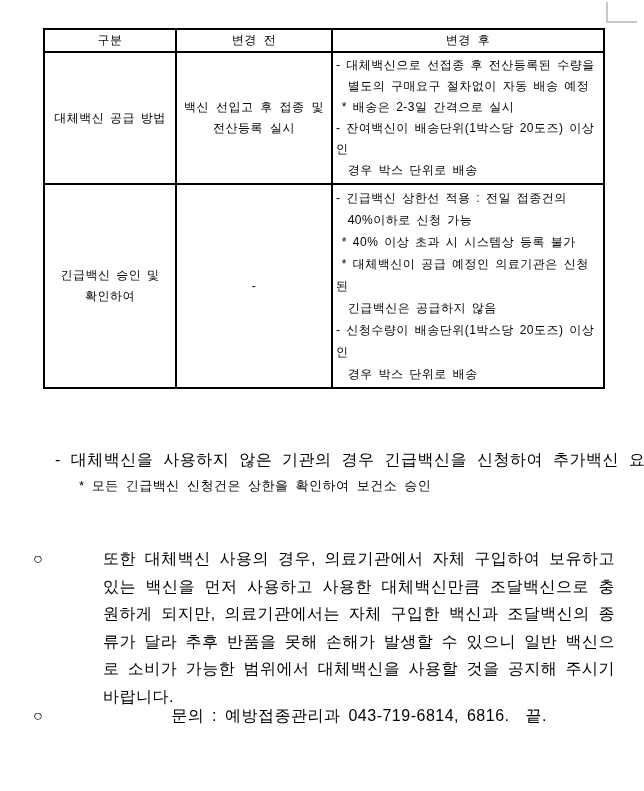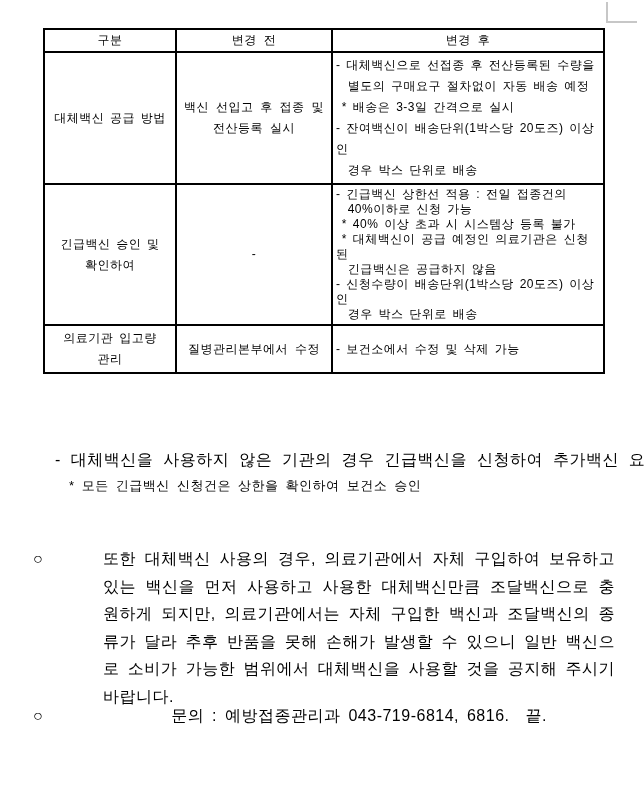--- a/index.html
+++ b/index.html
@@ -51,35 +51,35 @@
     word-spacing: 3px;
   }
   .cell-after {
     text-align: left;
     white-space: pre-wrap;
     line-height: 21px;
     padding-left: 6px;
     padding-right: 4px;
     word-spacing: 2px;
   }
-  .cell-after.tight { line-height: 15px; margin-left: 48px; }
+  .cell-after.tight { line-height: 22px; margin-left: 48px; }
 
   
   #notes { position: absolute; left: 55px; top: 446px; width: 565px; }
   .note-dash {
     font-size: 16px;
     line-height: 27px;
     white-space: nowrap;
     word-spacing: 5px;
     letter-spacing: 0.5px;
   }
   .note-star {
     font-size: 13px;
     line-height: 25px;
-    margin-left: 14px;
+    margin-left: 24px;
     word-spacing: 3px;
     letter-spacing: 0.5px;
   }
 
   
   .para {
     position: absolute;
     left: 33px;
     width: 582px;
     display: flex;
@@ -130,41 +130,35 @@
       <th>변경 후</th>
     </tr>
   </thead>
   <tbody>
     <tr class="row-2">
       <td class="cell-cat">대체백신 공급 방법</td>
       <td class="cell-before">백신 선입고 후 접종 및
 전산등록 실시</td>
       <td class="cell-after">- 대체백신으로 선접종 후 전산등록된 수량을
   별도의 구매요구 절차없이 자동 배송 예정
- * 배송은 3-3일 간격으로 실시
+ * 배송은 2-3일 간격으로 실시
 - 잔여백신이 배송단위(1박스당 20도즈) 이상인
   경우 박스 단위로 배송</td>
     </tr>
     <tr class="row-3">
       <td class="cell-cat">긴급백신 승인 및
 확인하여</td>
       <td class="cell-before">-</td>
       <td class="cell-after tight">- 긴급백신 상한선 적용 : 전일 접종건의
   40%이하로 신청 가능
  * 40% 이상 초과 시 시스템상 등록 불가
  * 대체백신이 공급 예정인 의료기관은 신청된
   긴급백신은 공급하지 않음
 - 신청수량이 배송단위(1박스당 20도즈) 이상인
   경우 박스 단위로 배송</td>
-    </tr>
-    <tr class="row-4">
-      <td class="cell-cat">의료기관 입고량
-관리</td>
-      <td class="cell-before">질병관리본부에서 수정</td>
-      <td class="cell-after">- 보건소에서 수정 및 삭제 가능</td>
     </tr>
   </tbody>
 </table>
 
 <div id="notes">
   <div class="note-dash">- 대체백신을 사용하지 않은 기관의 경우 긴급백신을 신청하여 추가백신 요청</div>
   <div class="note-star">* 모든 긴급백신 신청건은 상한을 확인하여 보건소 승인</div>
 </div>
 
 <div id="para-1" class="para">

